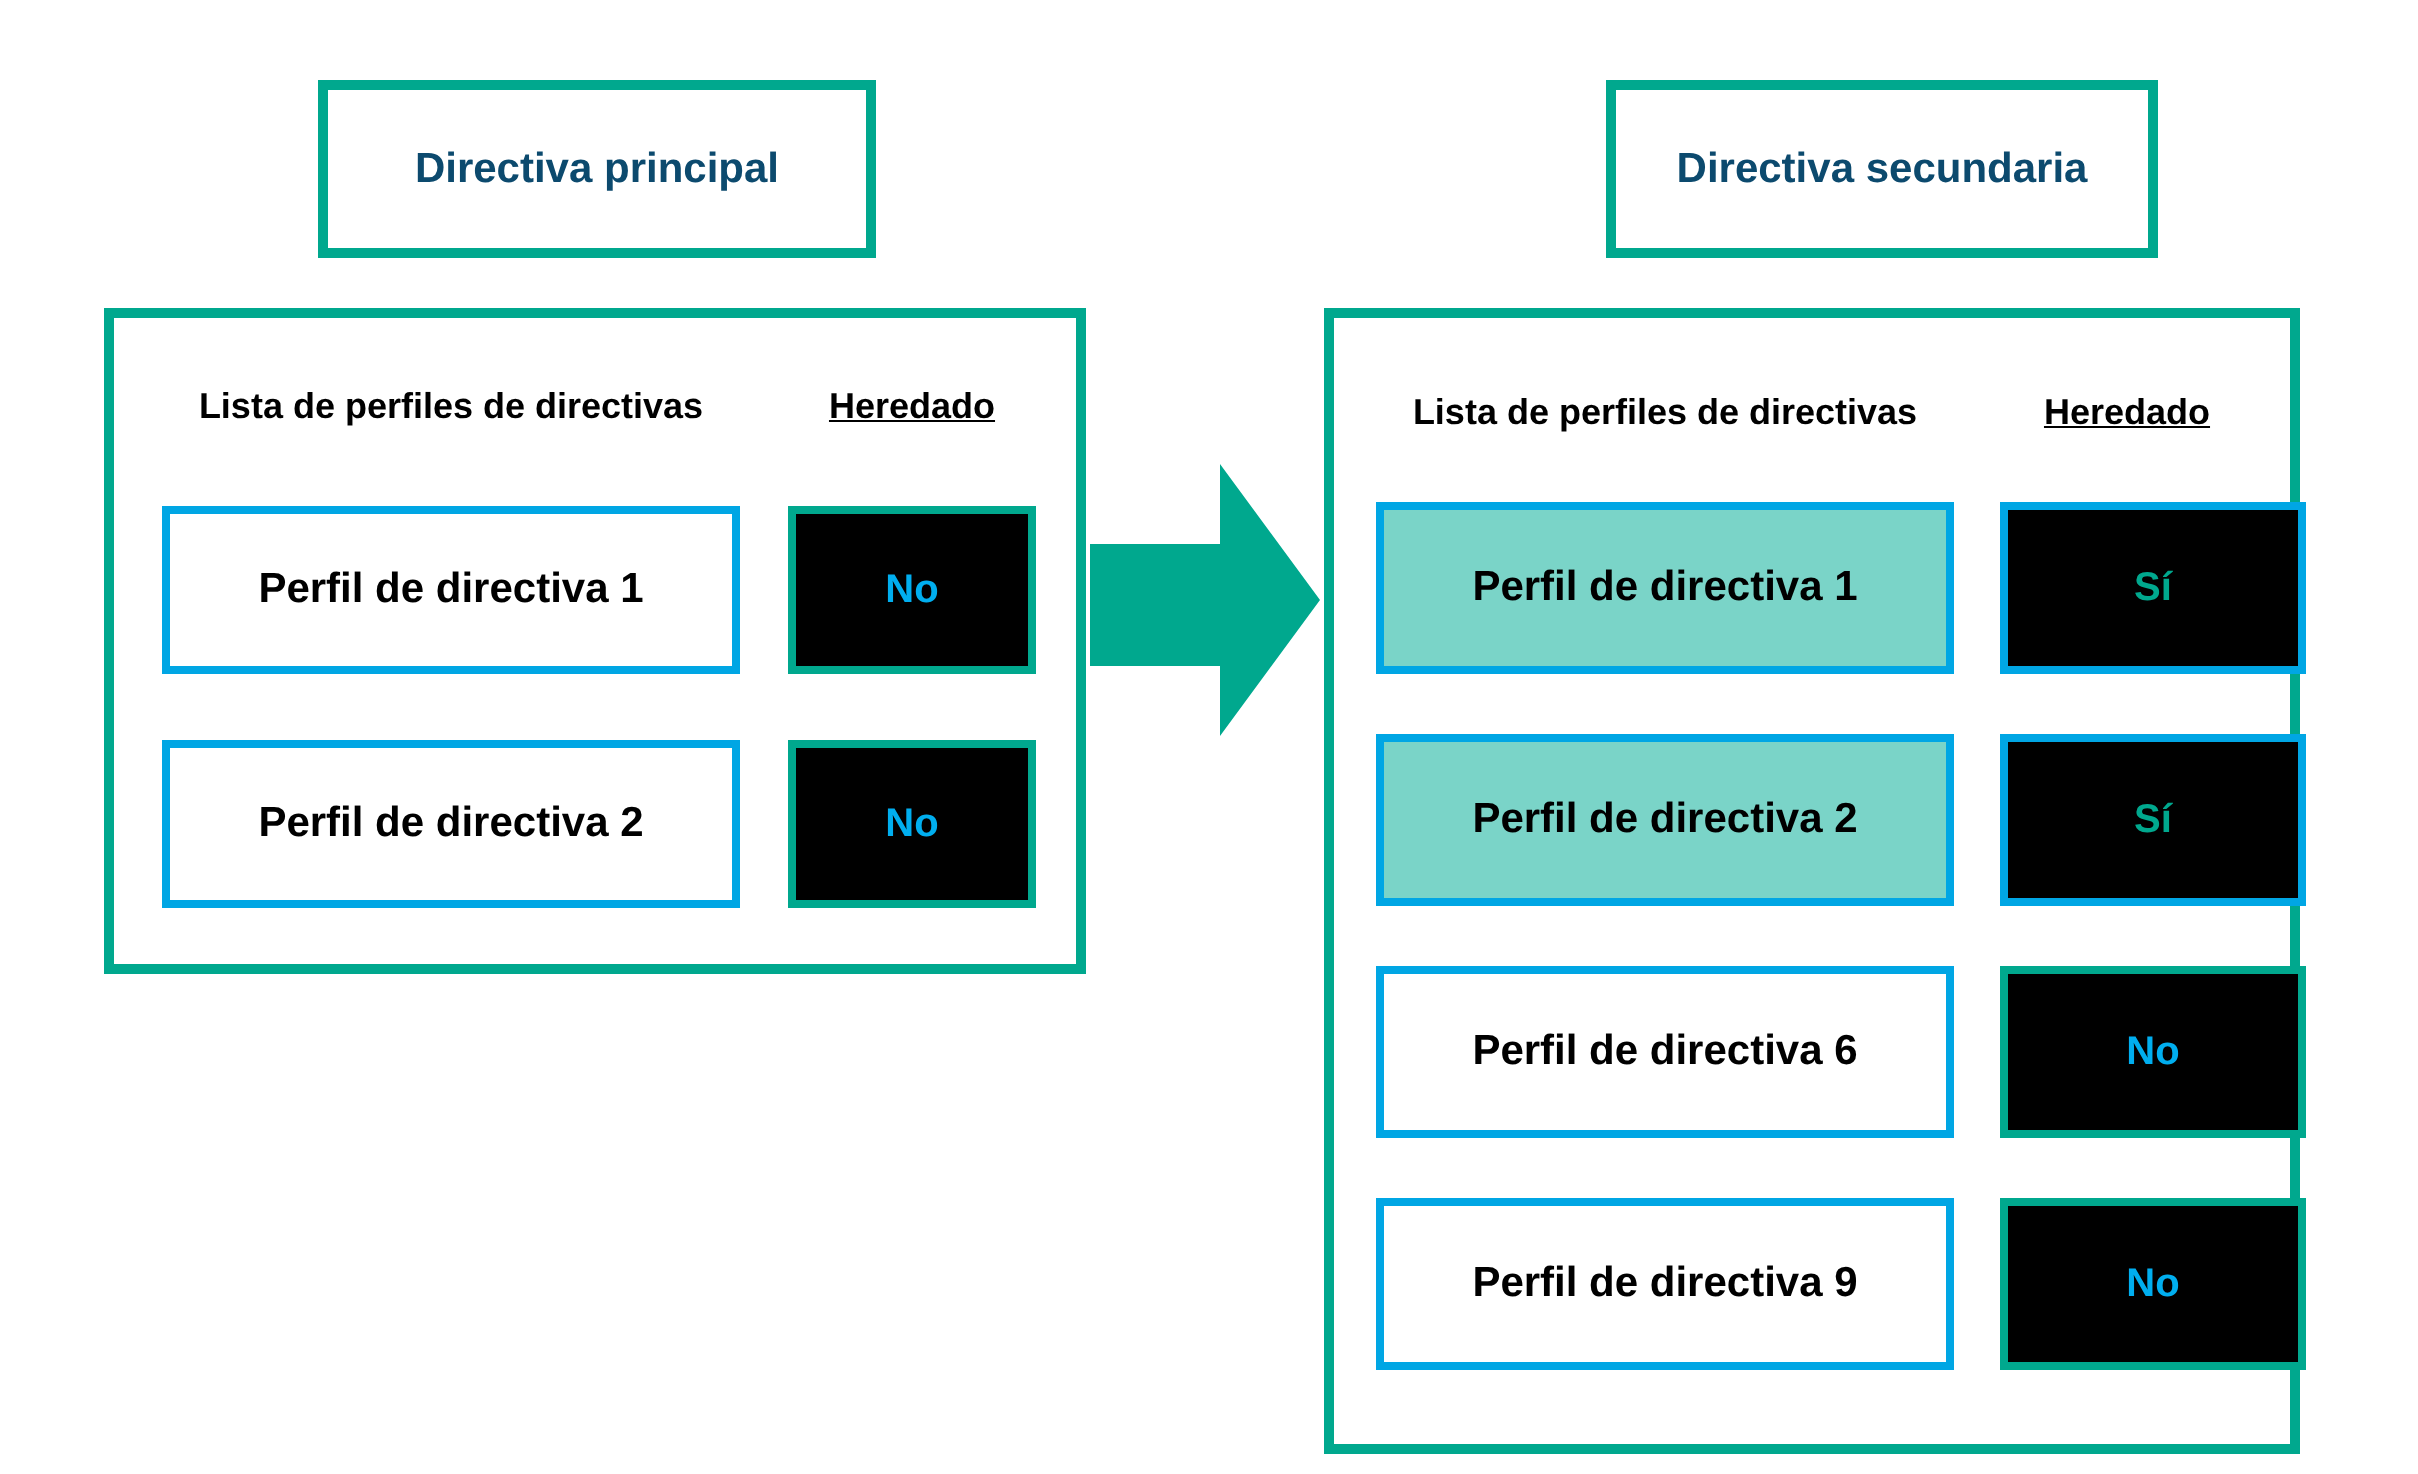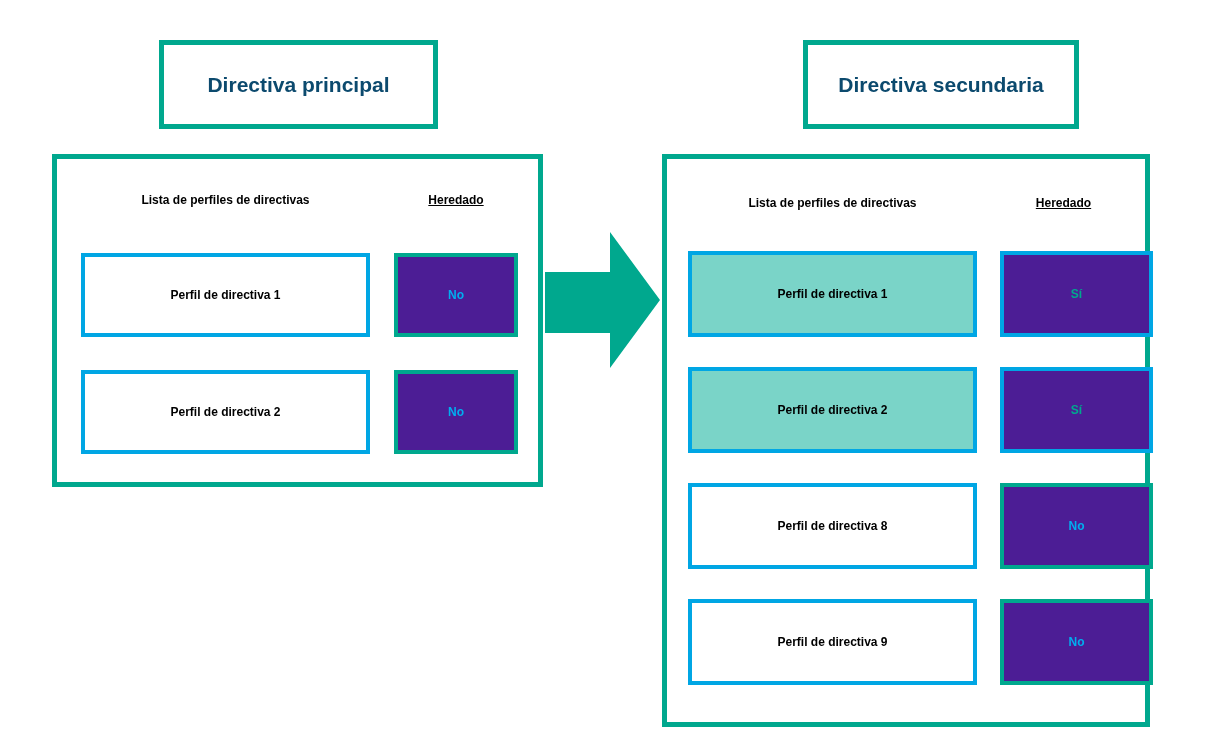--- a/index.html
+++ b/index.html
@@ -31,21 +31,21 @@
     box-sizing: border-box;
     border: 5px solid #00A88E;
     background: #ffffff;
   }
   #left-container  { left: 52px;  top: 154px; width: 491px; height: 333px; }
   #right-container { left: 662px; top: 154px; width: 488px; height: 573px; }
 
   .headers {
     position: absolute;
     display: flex;
-    font-size: 12px;
+    font-size: 18px;
     font-weight: bold;
     color: #000000;
   }
   #left-container .headers  { left: 24px; top: 34px; gap: 24px; }
   #right-container .headers { left: 21px; top: 37px; gap: 23px; }
   .list-header      { width: 289px; text-align: center; }
   .inherited-header { width: 124px; text-align: center; text-decoration: underline; }
   #right-container .inherited-header { width: 127px; }
 
   .rows {
@@ -61,35 +61,35 @@
   #right-rows .row { gap: 23px; }
 
   .profile-box {
     box-sizing: border-box;
     width: 289px; height: 84px;
     border: 4px solid #00A6E4;
     background: #ffffff;
     display: flex;
     align-items: center;
     justify-content: center;
-    font-size: 12px;
+    font-size: 21px;
     font-weight: bold;
     color: #000000;
   }
   #right-rows .profile-box { height: 86px; }
   .profile-box.highlighted { background: #7AD4C8; }
 
   .inherited-box {
     box-sizing: border-box;
     width: 124px; height: 84px;
-    background: #4c1d95;
+    background: #000000;
     display: flex;
     align-items: center;
     justify-content: center;
-    font-size: 12px;
+    font-size: 20px;
     font-weight: bold;
   }
   #right-rows .inherited-box { width: 153px; height: 86px; }
   .inherited-box.no  { border: 4px solid #00A88E; color: #00AEEF; }
   .inherited-box.yes { border: 4px solid #00A6E4; color: #00A88E; }
 
   .arrow-wrap { position: absolute; left: 543px; top: 232px; width: 118px; height: 137px; }
 </style>
 </head>
 <body>
@@ -131,21 +131,21 @@
     <div class="rows" id="right-rows">
         <div class="row">
           <div class="profile-box highlighted">Perfil de directiva 1</div>
           <div class="inherited-box yes">Sí</div>
         </div>
         <div class="row">
           <div class="profile-box highlighted">Perfil de directiva 2</div>
           <div class="inherited-box yes">Sí</div>
         </div>
         <div class="row">
-          <div class="profile-box">Perfil de directiva 8</div>
+          <div class="profile-box">Perfil de directiva 6</div>
           <div class="inherited-box no">No</div>
         </div>
         <div class="row">
           <div class="profile-box">Perfil de directiva 9</div>
           <div class="inherited-box no">No</div>
         </div>
       </div>
   </div>
 
 </div>

